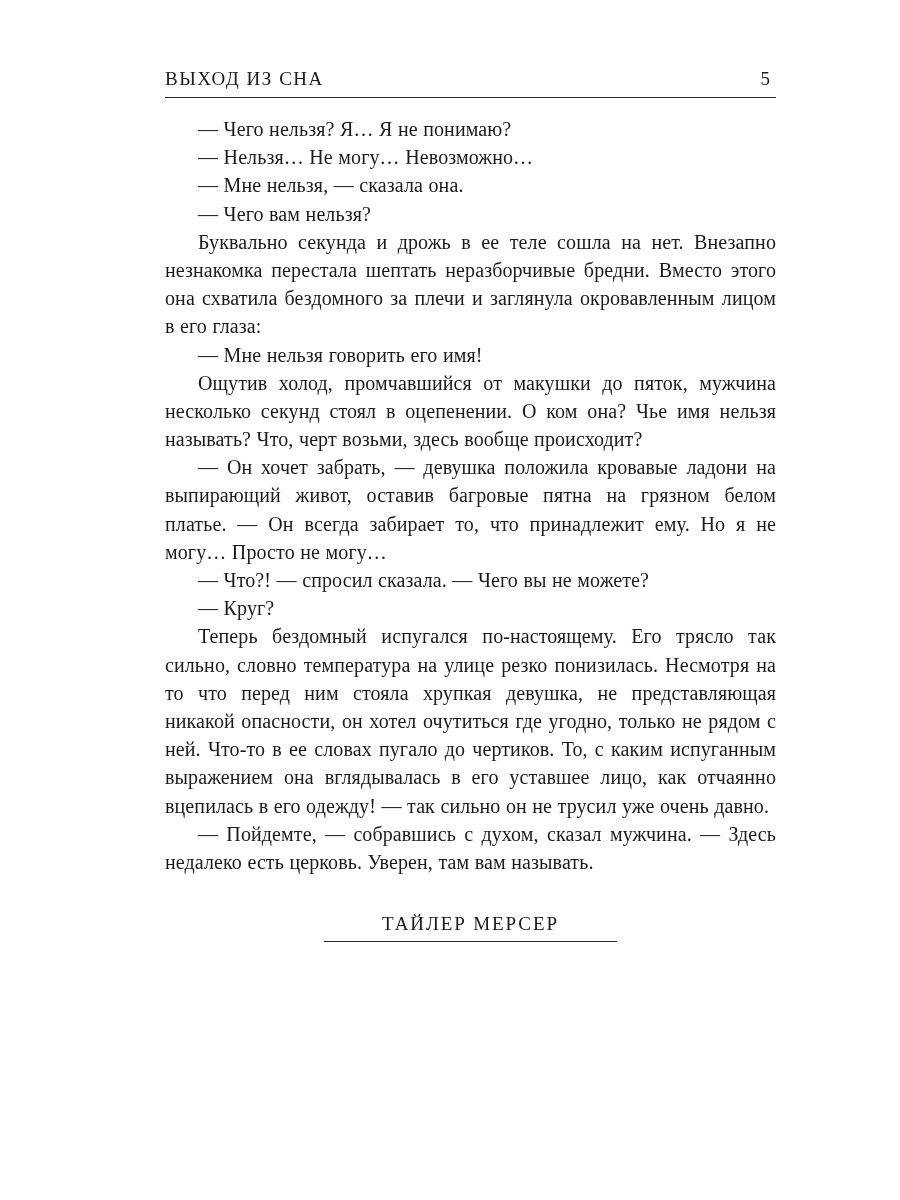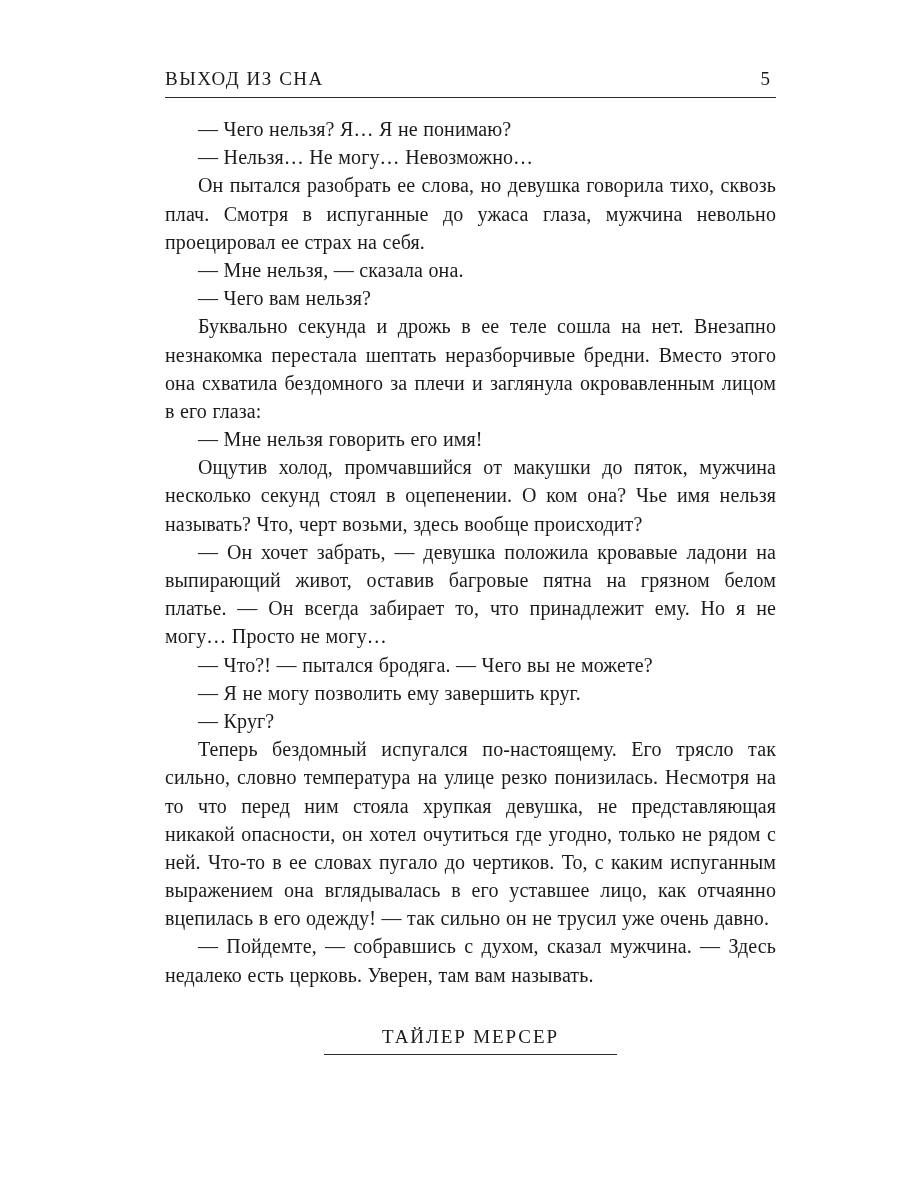--- a/index.html
+++ b/index.html
@@ -64,29 +64,27 @@
 <div class="page">
 
   <div class="running-head">
     <span class="title">ВЫХОД ИЗ СНА</span>
     <span class="page-num">5</span>
   </div>
 
   <div class="body-text">
     <p>— Чего нельзя? Я… Я не понимаю?</p>
     <p>— Нельзя… Не могу… Невозможно…</p>
-    <p>Он пытался разобрать ее слова, но девушка говорила тихо, сквозь плач. Смотря в испуганные до ужаса глаза, мужчина невольно проецировал ее страх на себя.</p>
     <p>— Мне нельзя, — сказала она.</p>
     <p>— Чего вам нельзя?</p>
     <p>Буквально секунда и дрожь в ее теле сошла на нет. Внезапно незнакомка перестала шептать неразборчивые бредни. Вместо этого она схватила бездомного за плечи и заглянула окровавленным лицом в его глаза:</p>
     <p>— Мне нельзя говорить его имя!</p>
     <p>Ощутив холод, промчавшийся от макушки до пяток, мужчина несколько секунд стоял в оцепенении. О ком она? Чье имя нельзя называть? Что, черт возьми, здесь вообще происходит?</p>
     <p>— Он хочет забрать, — девушка положила кровавые ладони на выпирающий живот, оставив багровые пятна на грязном белом платье. — Он всегда забирает то, что принадлежит ему. Но я не могу… Просто не могу…</p>
-    <p>— Что?! — пытался бродяга. — Чего вы не можете?</p>
-    <p>— Я не могу позволить ему завершить круг.</p>
+    <p>— Что?! — спросил сказала. — Чего вы не можете?</p>
     <p>— Круг?</p>
     <p>Теперь бездомный испугался по-настоящему. Его трясло так сильно, словно температура на улице резко понизилась. Несмотря на то что перед ним стояла хрупкая девушка, не представляющая никакой опасности, он хотел очутиться где угодно, только не рядом с ней. Что-то в ее словах пугало до чертиков. То, с каким испуганным выражением она вглядывалась в его уставшее лицо, как отчаянно вцепилась в его одежду! — так сильно он не трусил уже очень давно.</p>
     <p>— Пойдемте, — собравшись с духом, сказал мужчина. — Здесь недалеко есть церковь. Уверен, там вам называть.</p>
   </div>
 
   <div class="divider">
     <span class="divider-inner">ТАЙЛЕР МЕРСЕР</span>
   </div>
 
 </div>

